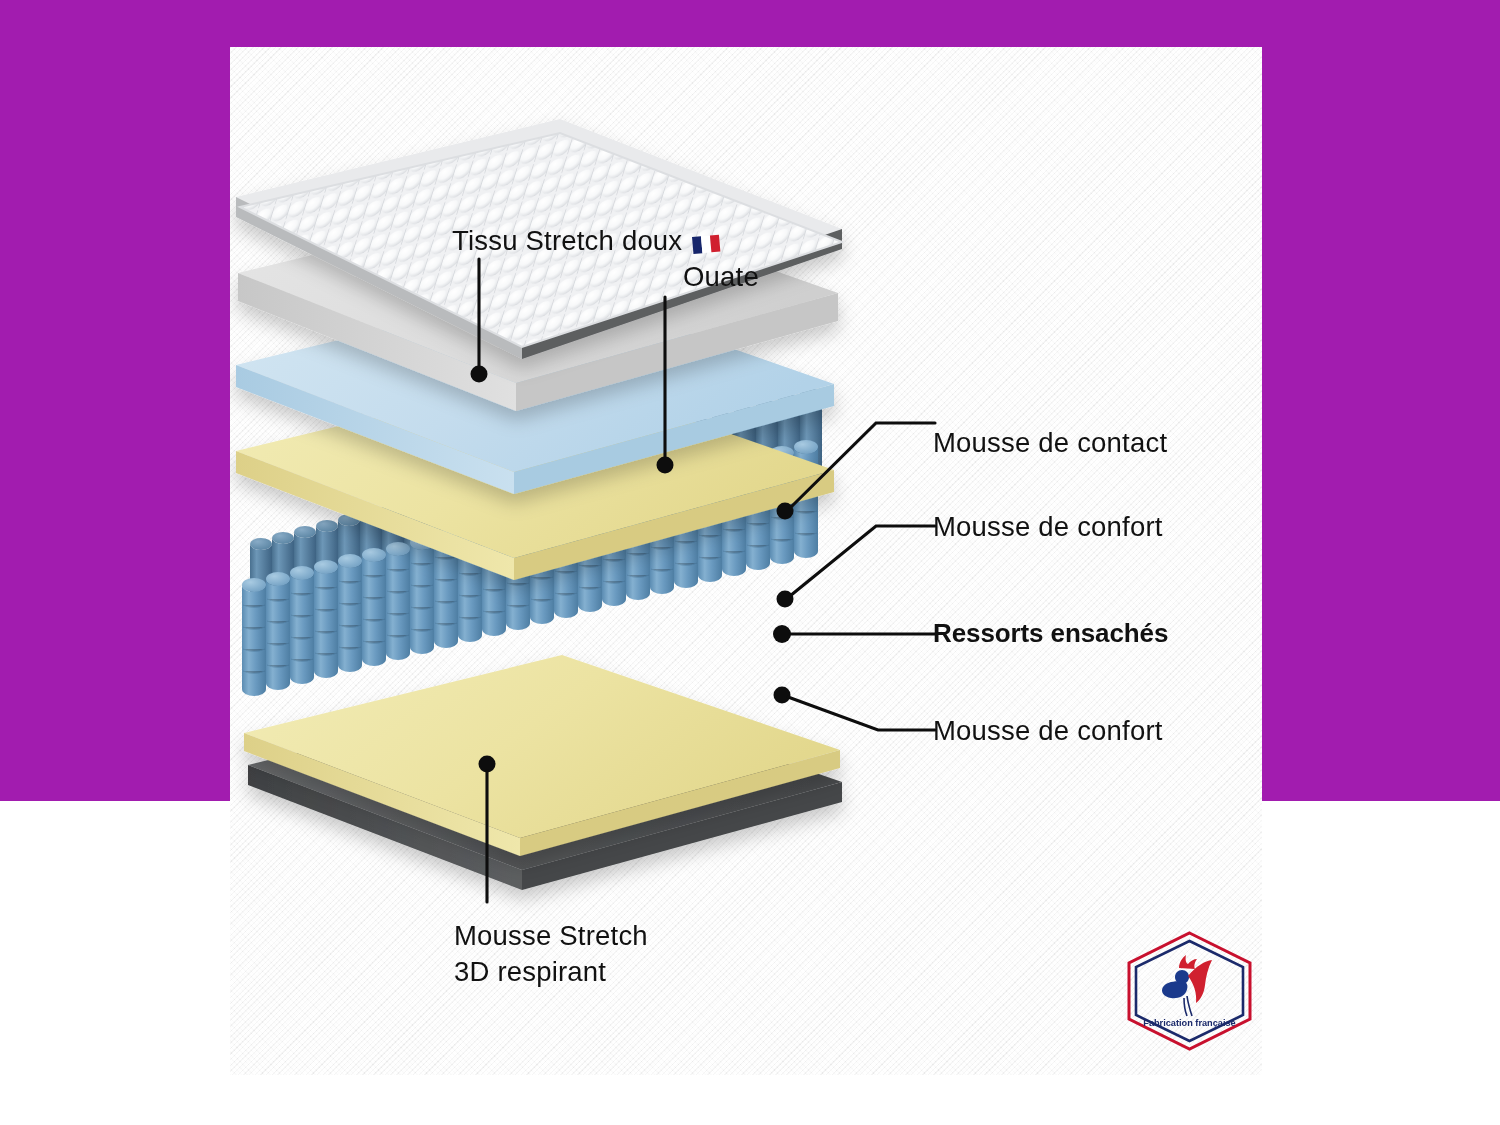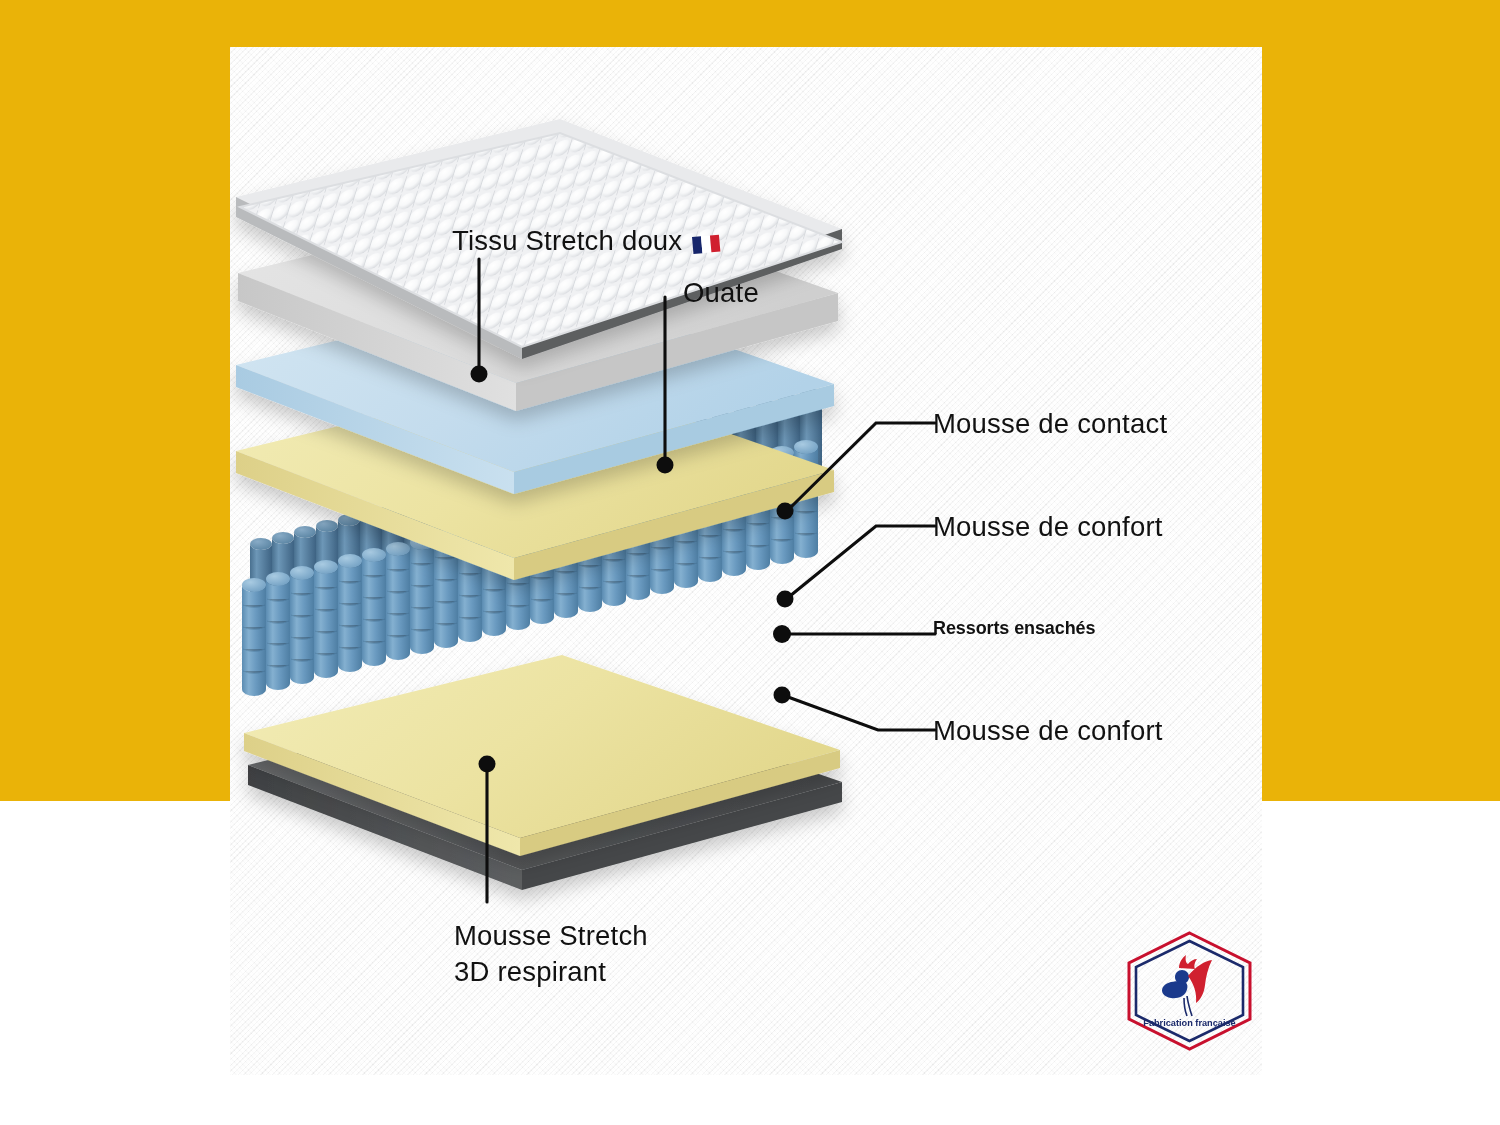--- a/index.html
+++ b/index.html
@@ -1,33 +1,33 @@
 <!DOCTYPE html>
 <html><head>
 <meta charset="utf-8">
 <style>
   html,body{margin:0;padding:0;background:#ffffff;}
   body{width:1500px;height:1125px;overflow:hidden;font-family:"Liberation Sans",sans-serif;}
 
-  #stage{position:relative;width:1500px;height:801px;background:#eab308;}
+  #stage{position:relative;width:1500px;height:801px;background:#a21caf;}
 
   
   #canvas{
     position:absolute;left:230px;top:47px;width:1032px;height:1028px;
     background-color:#fbfbfb;
     background-image:
       repeating-linear-gradient(135deg, rgba(0,0,0,0.030) 0px, rgba(0,0,0,0.030) 1px, rgba(255,255,255,0.55) 1px, rgba(255,255,255,0.55) 4px),
       repeating-linear-gradient(45deg, rgba(0,0,0,0.022) 0px, rgba(0,0,0,0.022) 1px, rgba(255,255,255,0.50) 1px, rgba(255,255,255,0.50) 4px),
       repeating-linear-gradient(135deg, rgba(0,0,0,0.014) 0px, rgba(0,0,0,0.014) 2px, rgba(255,255,255,0.35) 2px, rgba(255,255,255,0.35) 9px);
     overflow:hidden;
   }
 
   .lbl{position:absolute;color:#111;white-space:pre;line-height:1.17;letter-spacing:.2px;}
   .lbl-regular{font-size:27.5px;font-weight:400;}
-  .lbl-bold{font-size:18px;font-weight:700;letter-spacing:-.1px;}
+  .lbl-bold{font-size:26px;font-weight:700;letter-spacing:-.1px;}
 
   svg.art{position:absolute;left:0;top:0;width:1032px;height:1028px;overflow:visible;}
 
   
   #badge{position:absolute;left:1122px;top:930px;width:135px;height:122px;text-align:center;}
   #badge svg{width:135px;height:122px;display:block;}
 </style>
 </head>
 <body>
 
@@ -563,23 +563,23 @@
         <circle cx="552" cy="648" r="8.5" fill="#0d0d0d" stroke="none"></circle>
         <path d="M558,650 L648,683 L705,683"></path>
 
         <circle cx="257" cy="717" r="8.5" fill="#0d0d0d" stroke="none"></circle>
         <path d="M257,724 L257,855"></path>
       </g>
     </svg>
 
     <div class="lbl lbl-regular" style="left:222px;top:178px;">Tissu Stretch doux</div>
 
-    <div class="lbl lbl-regular" style="left:453px;top:230px;">Ouate</div>
-
-    <div class="lbl lbl-regular" style="left:703px;top:361px;">Mousse de contact</div>
+    <div class="lbl lbl-regular" style="left:453px;top:214px;">Ouate</div>
+
+    <div class="lbl lbl-regular" style="left:703px;top:380px;">Mousse de contact</div>
 
     <div class="lbl lbl-regular" style="left:703px;top:464px;">Mousse de confort</div>
 
     <div class="lbl lbl-bold" style="left:703px;top:571px;">Ressorts ensachés</div>
 
     <div class="lbl lbl-regular" style="left:703px;top:668px;">Mousse de confort</div>
 
     <div class="lbl lbl-regular" style="left:224px;top:873px;">Mousse Stretch</div>
     <div class="lbl lbl-regular" style="left:224px;top:909px;">3D respirant</div>
 

